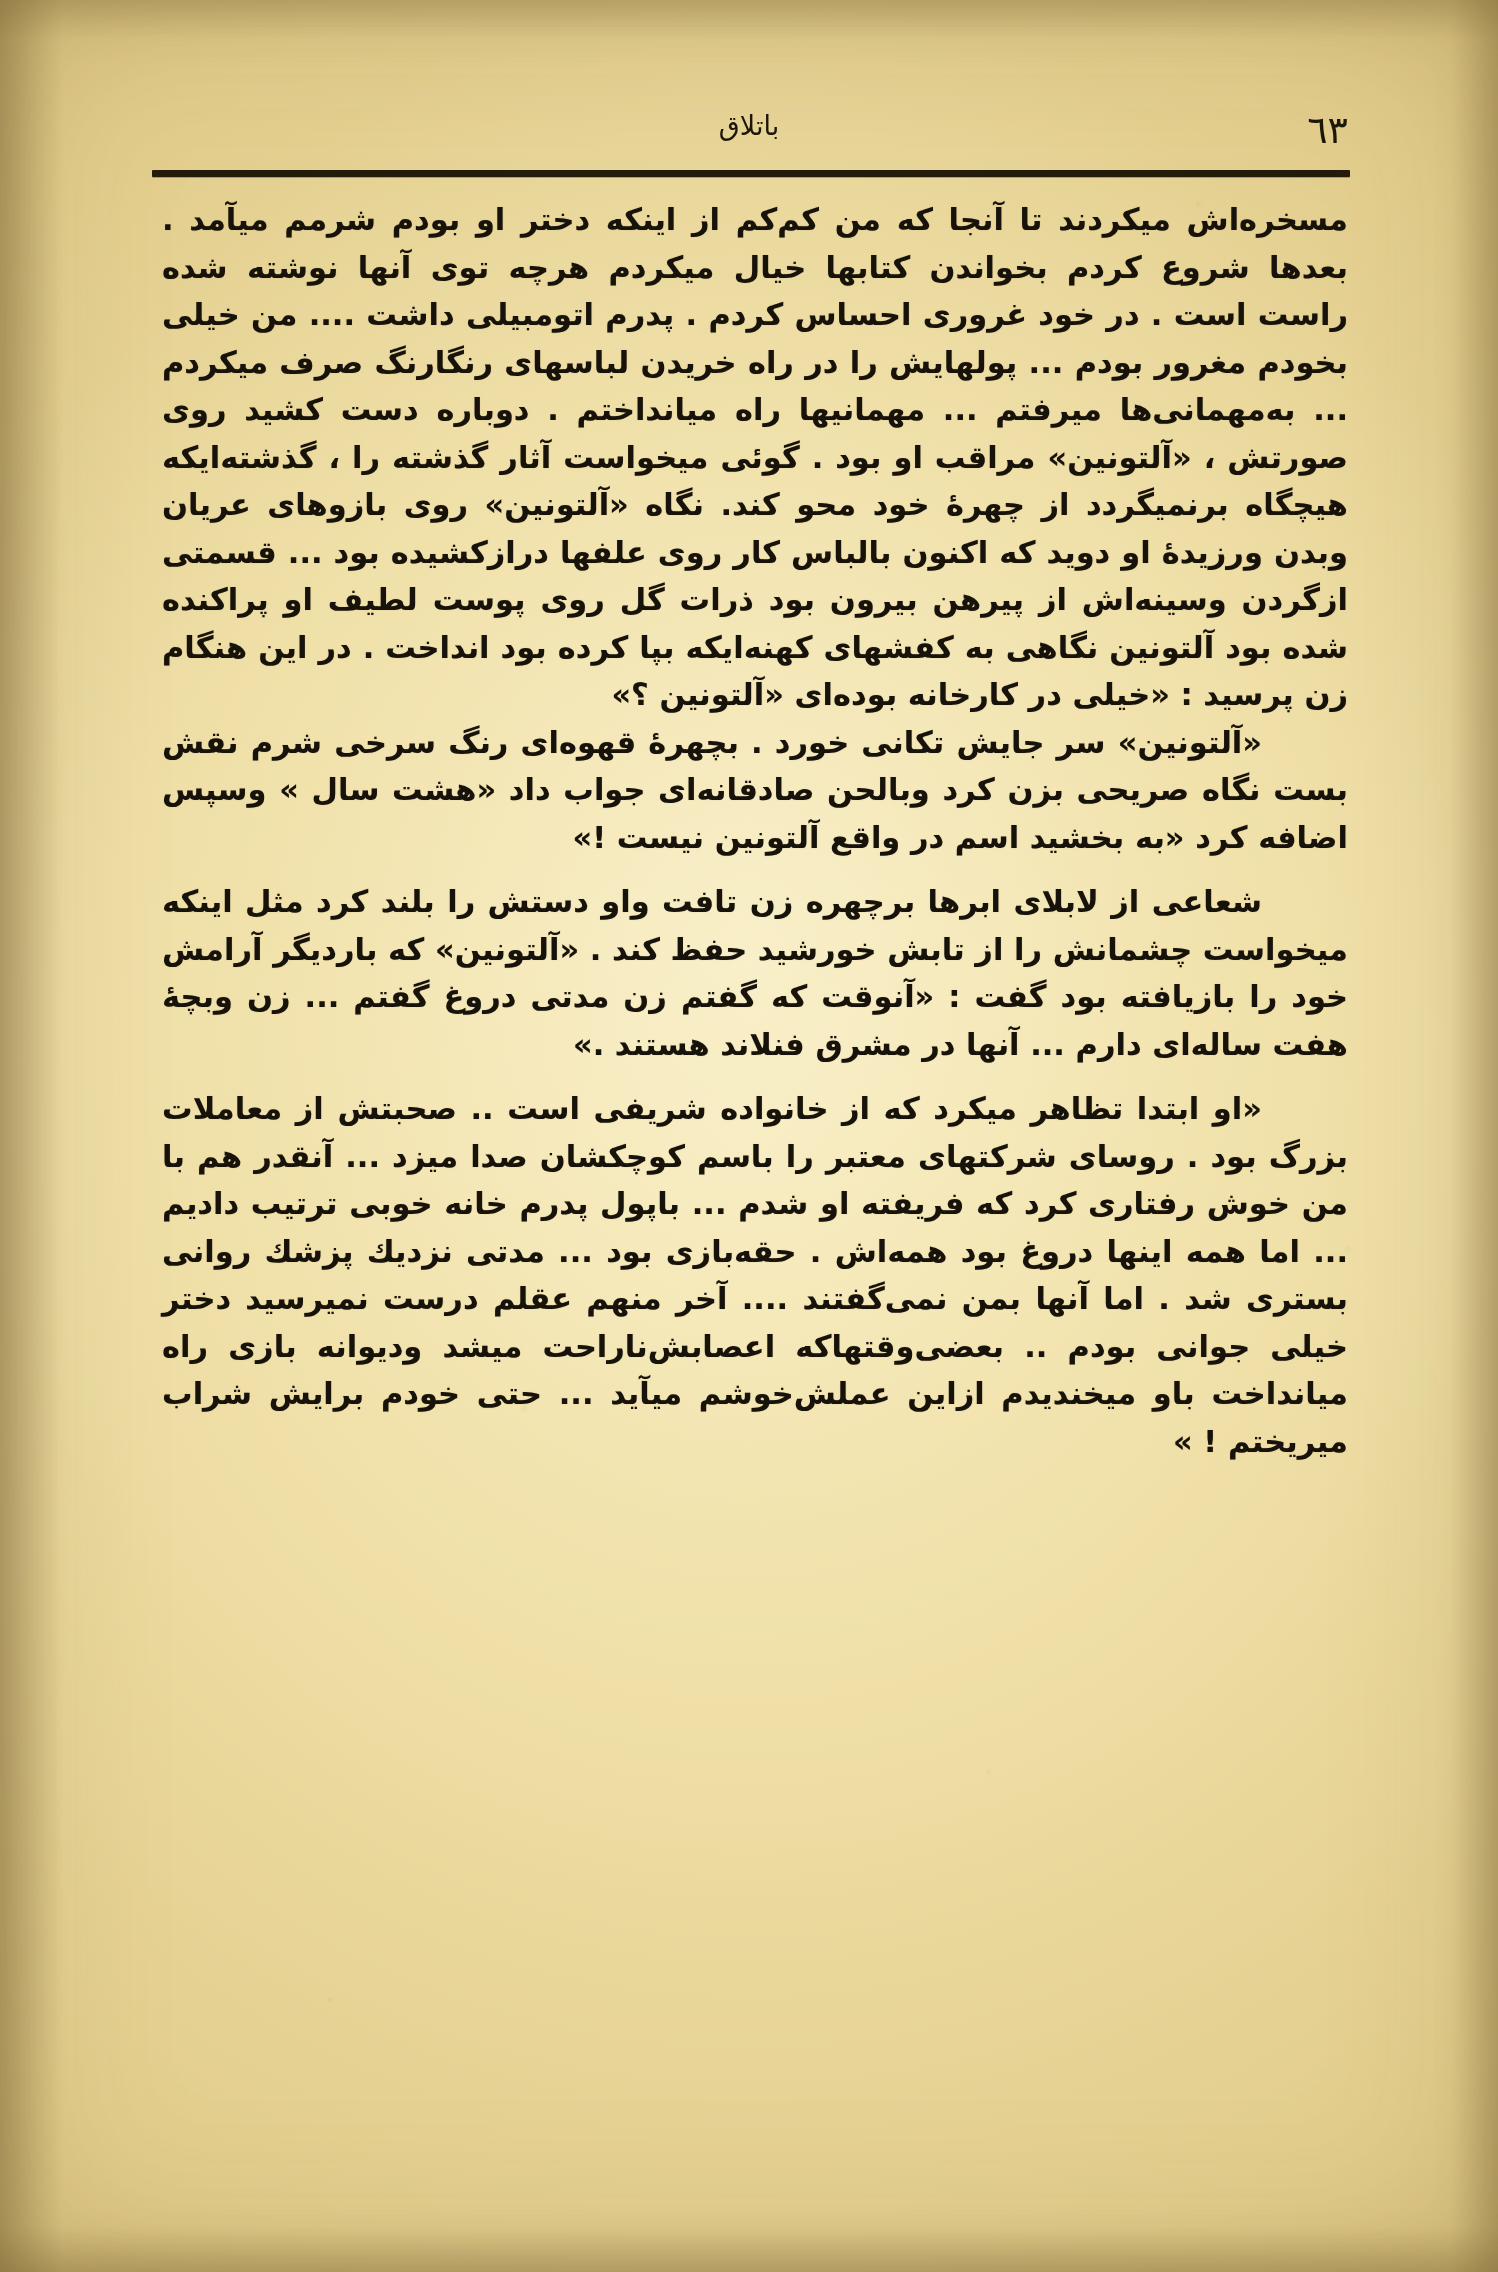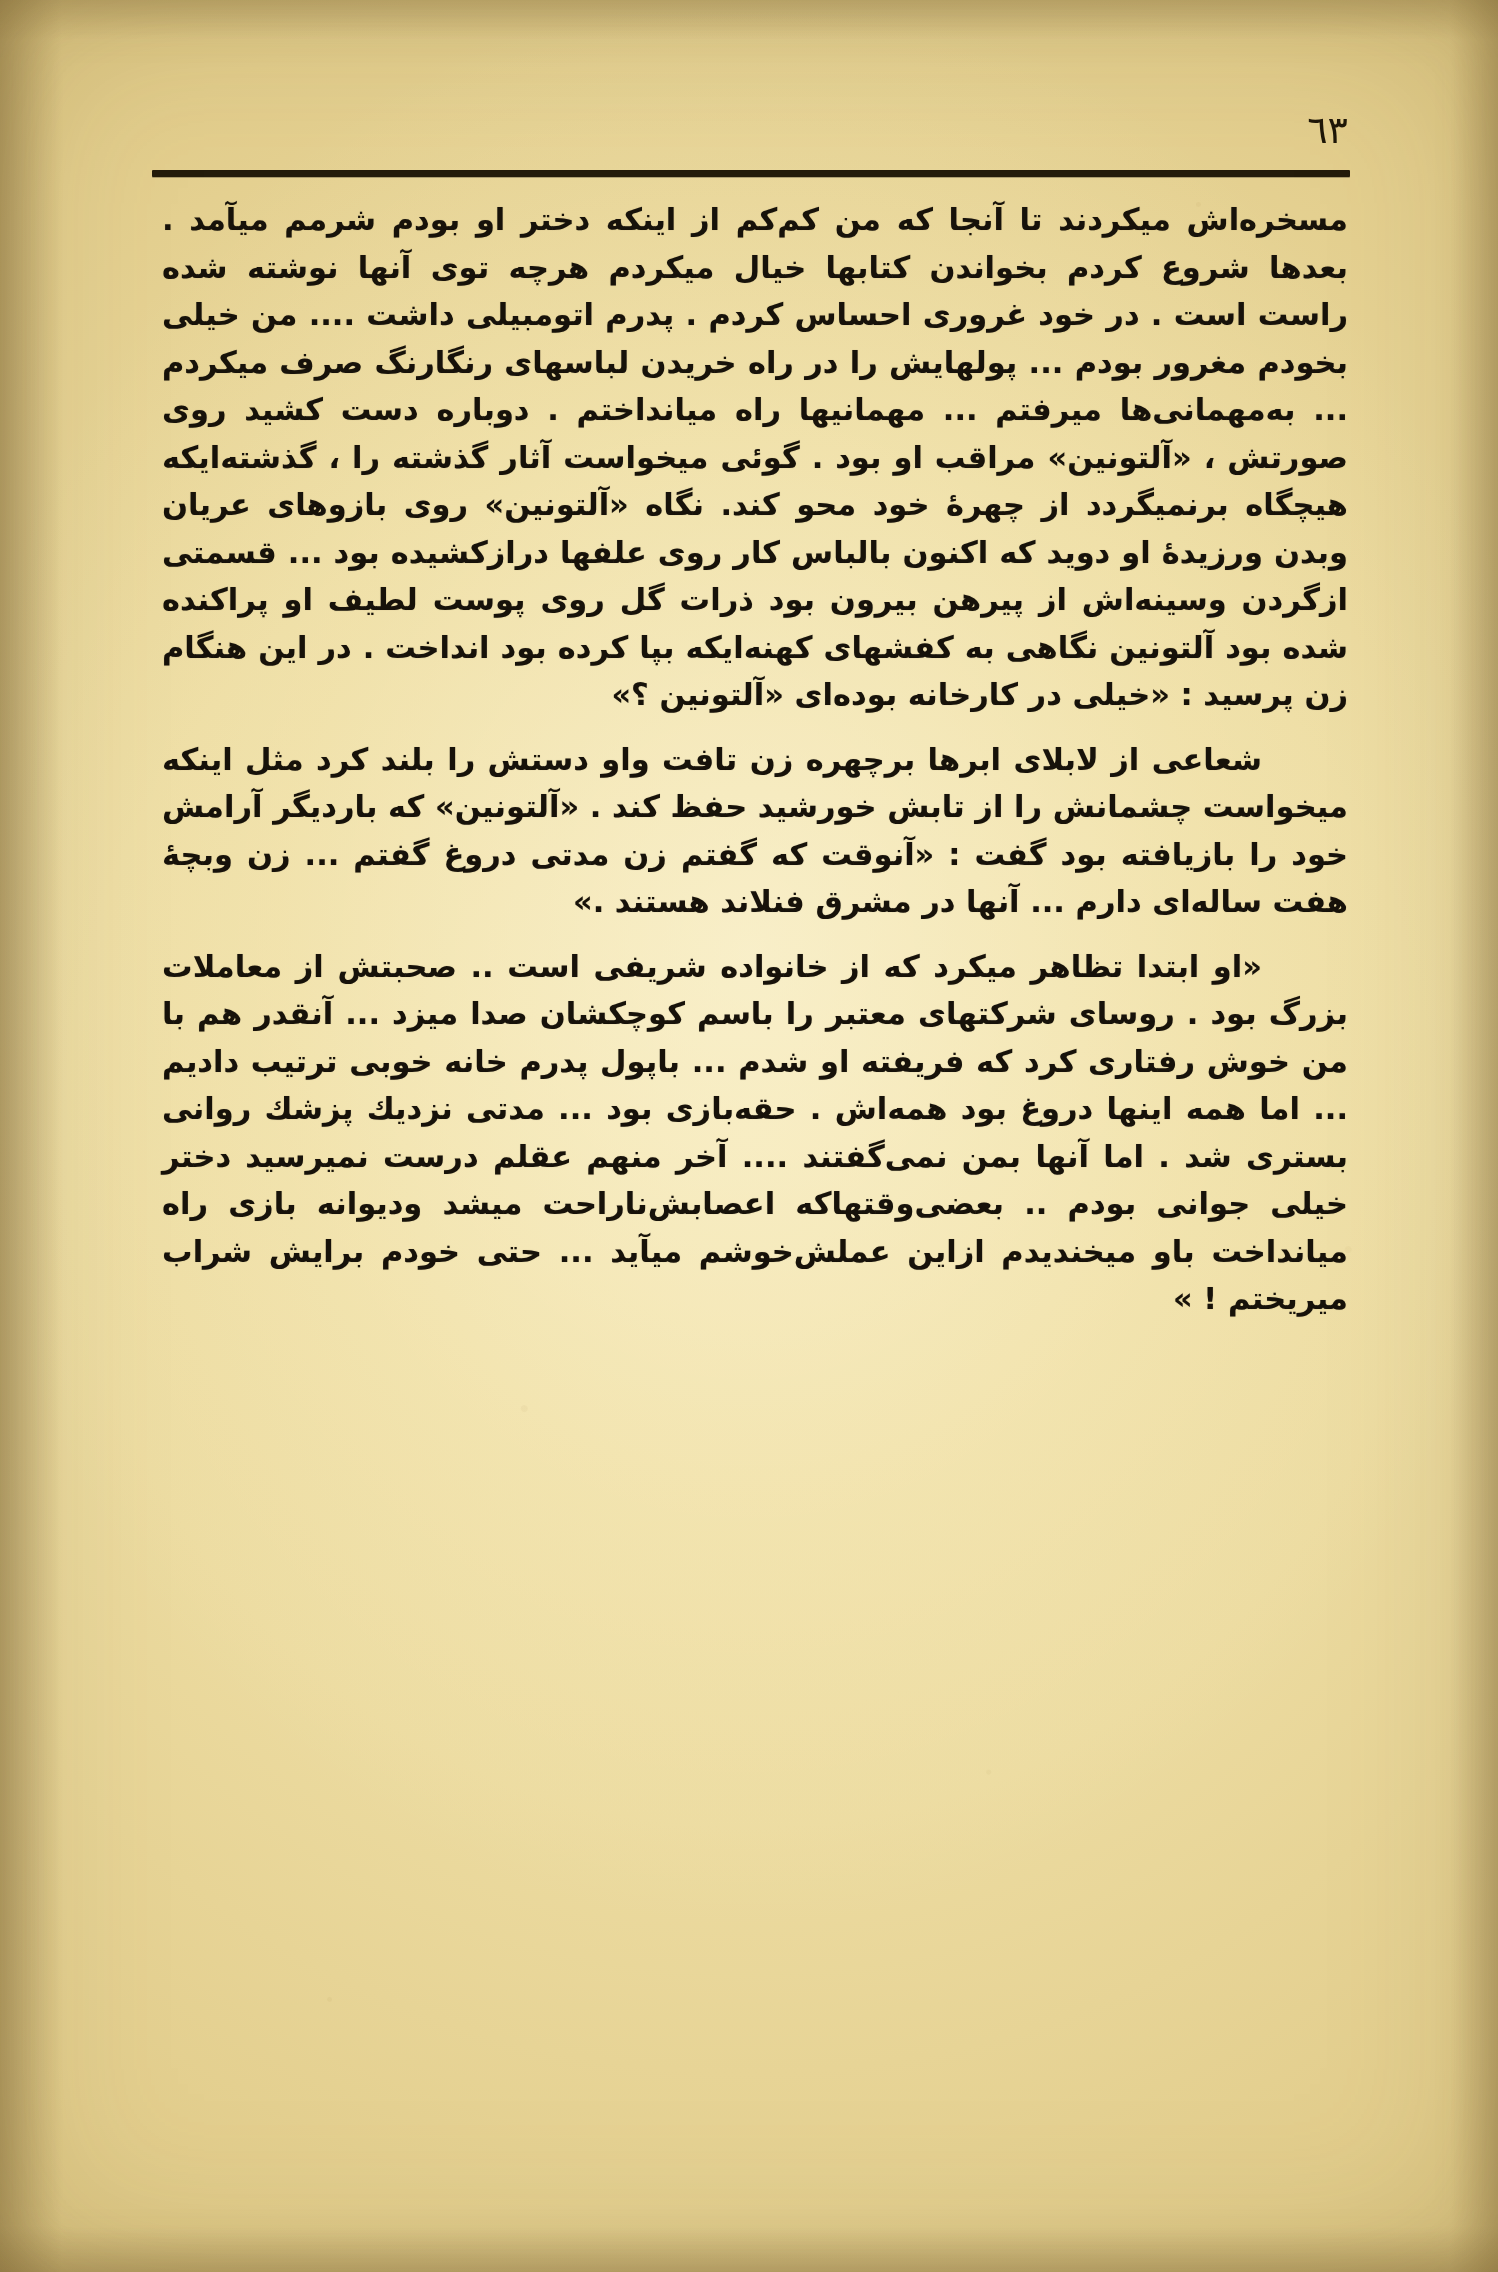--- a/index.html
+++ b/index.html
@@ -137,26 +137,28 @@
 </style>
 </head>
 <body>
 
 <div class="page">
 
   <div class="grain"></div>
 
   <div class="header">
     <div class="folio">٦٣</div>
+    <div class="book-title">باتلاق</div>
   </div>
 
   <div class="rule"></div>
 
   <div class="body-text">
     <p class="">مسخره‌اش میکردند تا آنجا که من کم‌کم از اینکه دختر او بودم شرمم میآمد . بعدها شروع کردم بخواندن کتابها خیال میکردم هرچه توی آنها نوشته شده راست است . در خود غروری احساس کردم . پدرم اتومبیلی داشت .... من خیلی بخودم مغرور بودم ... پولهایش را در راه خریدن لباسهای رنگارنگ صرف میکردم ... به‌مهمانی‌ها میرفتم ... مهمانیها راه میانداختم . دوباره دست کشید روی صورتش ، «آلتونین» مراقب او بود . گوئی میخواست آثار گذشته را ، گذشته‌ایکه هیچگاه برنمیگردد از چهرهٔ خود محو کند. نگاه «آلتونین» روی بازوهای عریان وبدن ورزیدهٔ او دوید که اکنون بالباس کار روی علفها درازکشیده بود ... قسمتی ازگردن وسینه‌اش از پیرهن بیرون بود ذرات گل روی پوست لطیف او پراکنده شده بود آلتونین نگاهی به کفشهای کهنه‌ایکه بپا کرده بود انداخت . در این هنگام زن پرسید : «خیلی در کارخانه بوده‌ای «آلتونین ؟»</p>
+    <p class="indent">«آلتونین» سر جایش تکانی خورد . بچهرهٔ قهوه‌ای رنگ سرخی شرم نقش بست نگاه صریحی بزن کرد وبالحن صادقانه‌ای جواب داد «هشت سال » وسپس اضافه کرد «به بخشید اسم در واقع آلتونین نیست !»</p>
     <p class="indent gap">شعاعی از لابلای ابرها برچهره زن تافت واو دستش را بلند کرد مثل اینکه میخواست چشمانش را از تابش خورشید حفظ کند . «آلتونین» که باردیگر آرامش خود را بازیافته بود گفت : «آنوقت که گفتم زن مدتی دروغ گفتم ... زن وبچهٔ هفت ساله‌ای دارم ... آنها در مشرق فنلاند هستند .»</p>
     <p class="indent gap">«او ابتدا تظاهر میکرد که از خانواده شریفی است .. صحبتش از معاملات بزرگ بود . روسای شرکتهای معتبر را باسم کوچکشان صدا میزد ... آنقدر هم با من خوش رفتاری کرد که فریفته او شدم ... باپول پدرم خانه خوبی ترتیب دادیم ... اما همه اینها دروغ بود همه‌اش . حقه‌بازی بود ... مدتی نزدیك پزشك روانی بستری شد . اما آنها بمن نمی‌گفتند .... آخر منهم عقلم درست نمیرسید دختر خیلی جوانی بودم .. بعضی‌وقتهاکه اعصابش‌ناراحت میشد ودیوانه بازی راه میانداخت باو میخندیدم ازاین عملش‌خوشم میآید ... حتی خودم برایش شراب میریختم ! »</p>
   </div>
 
   <div class="edge-left"></div>
   <div class="edge-right"></div>
   <div class="edge-top"></div>
   <div class="edge-bottom"></div>
   <div class="vignette"></div>
 </div>

